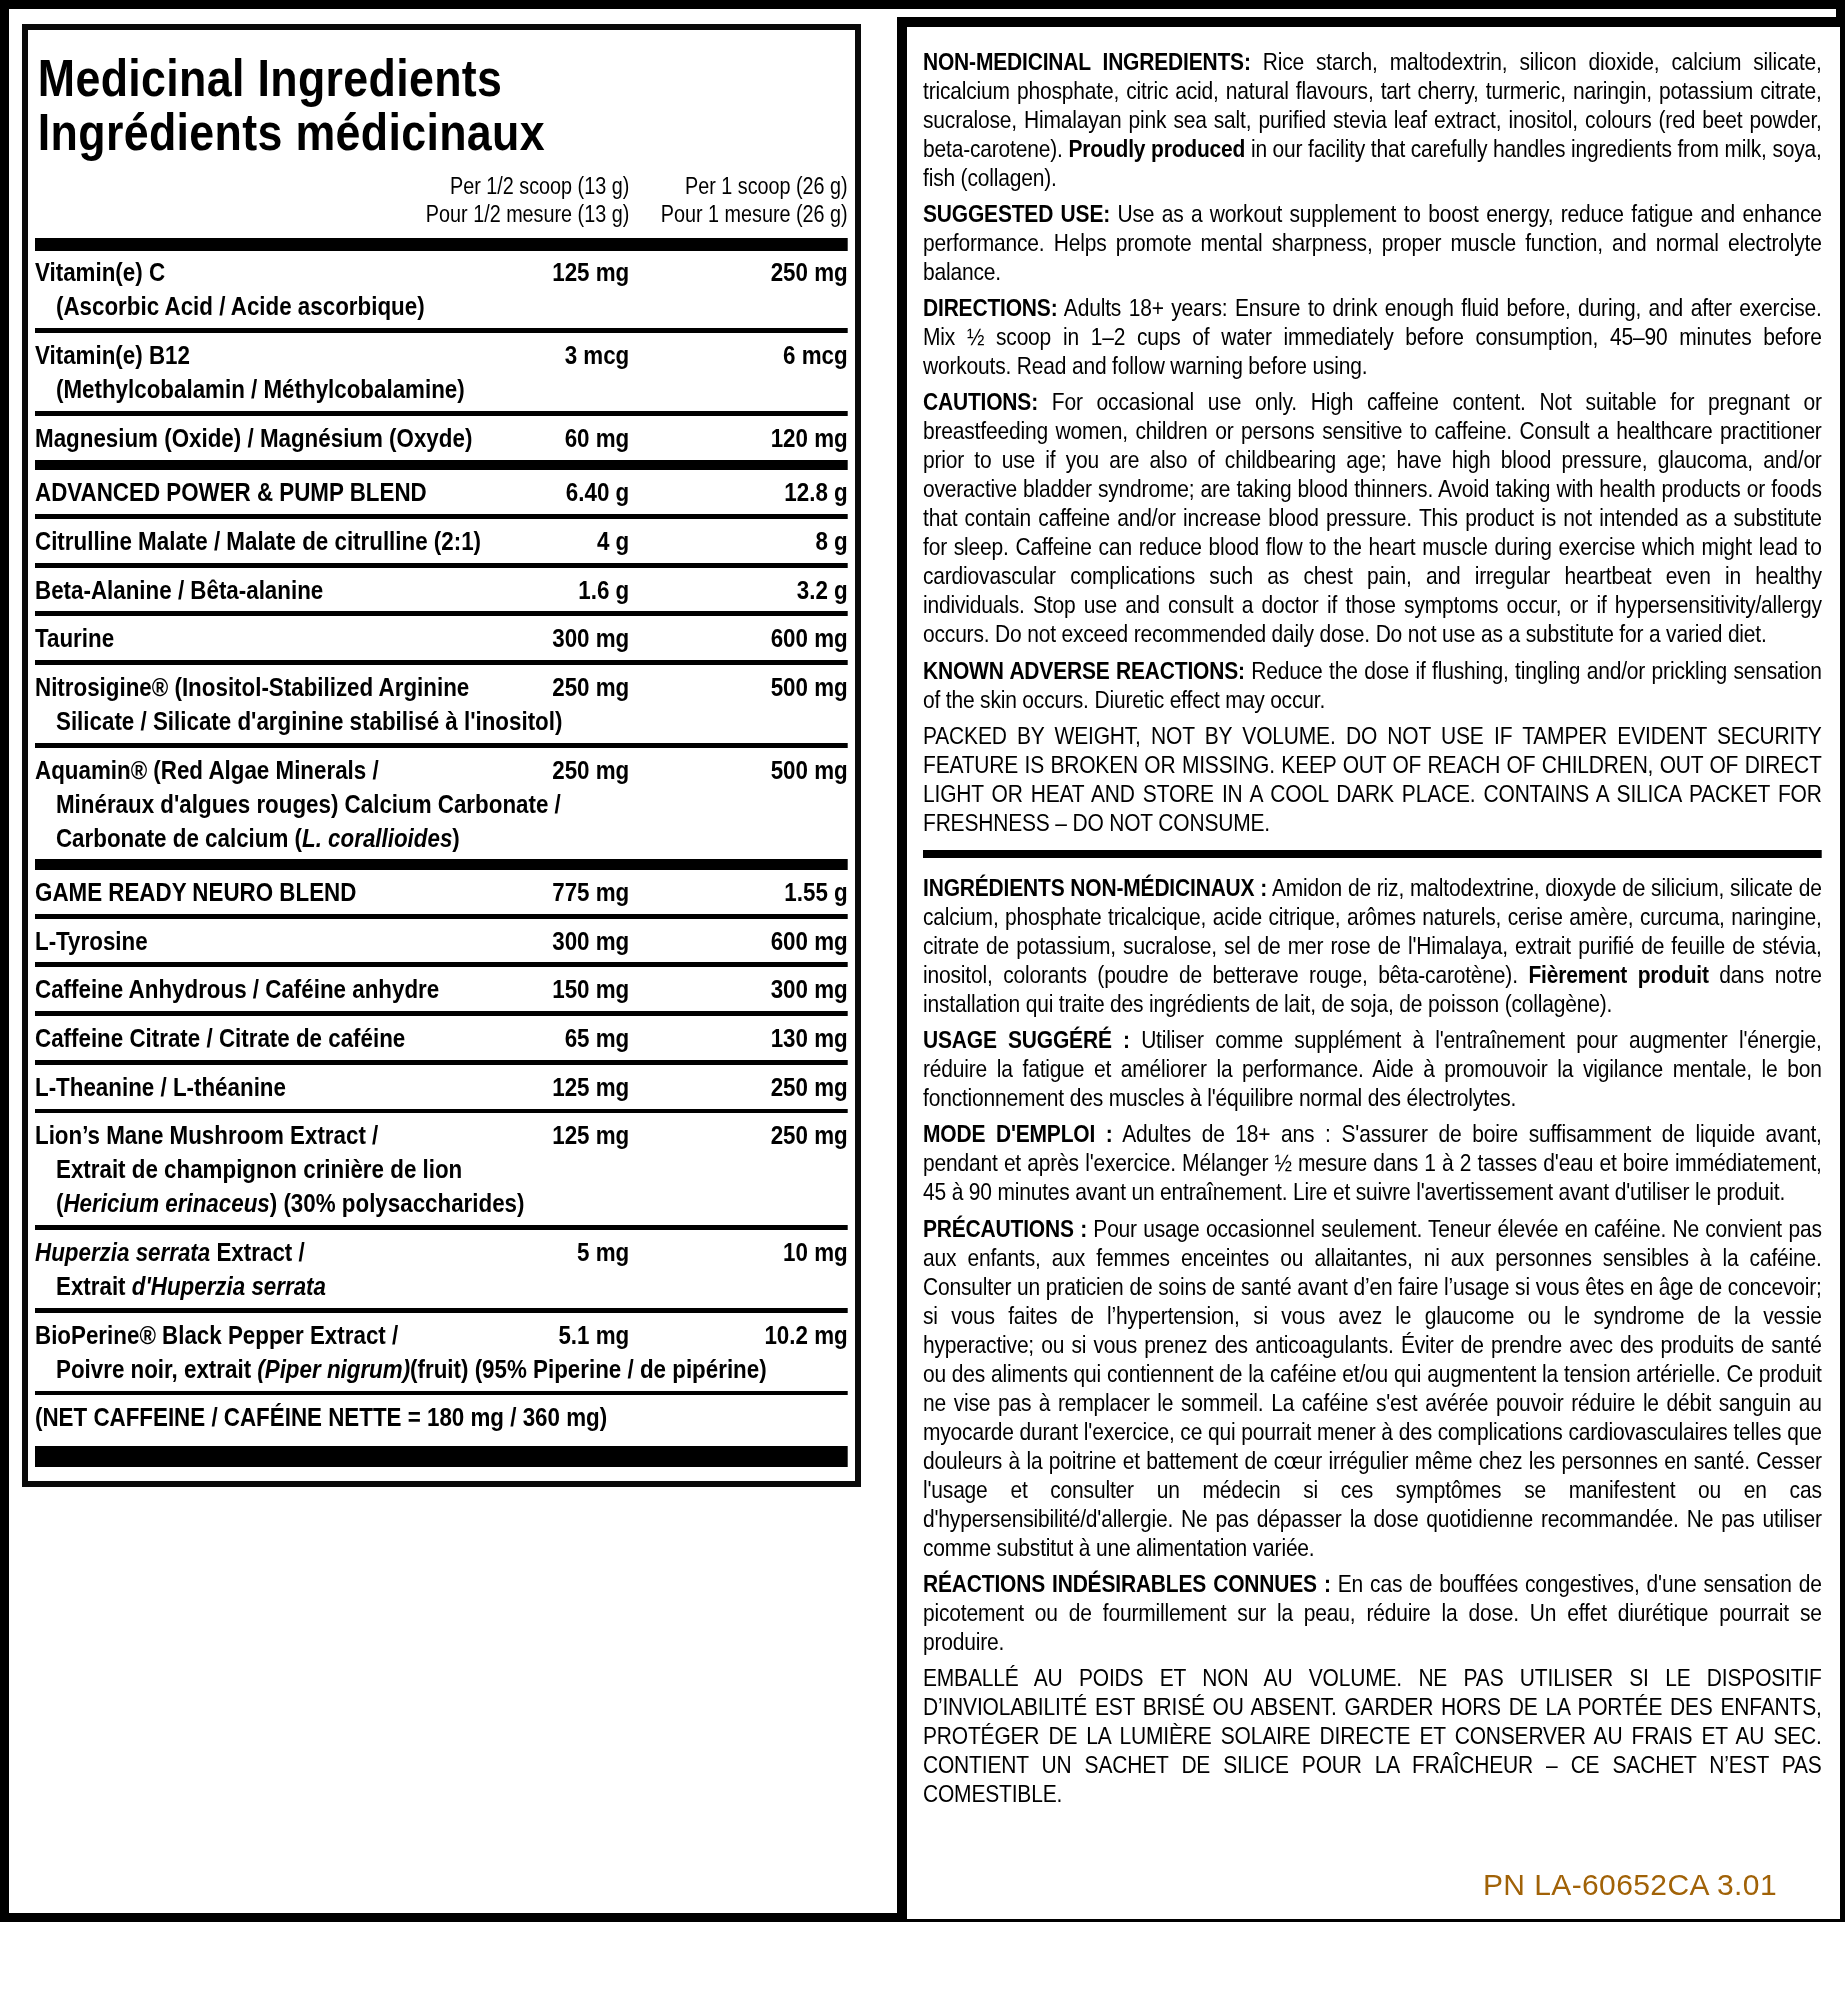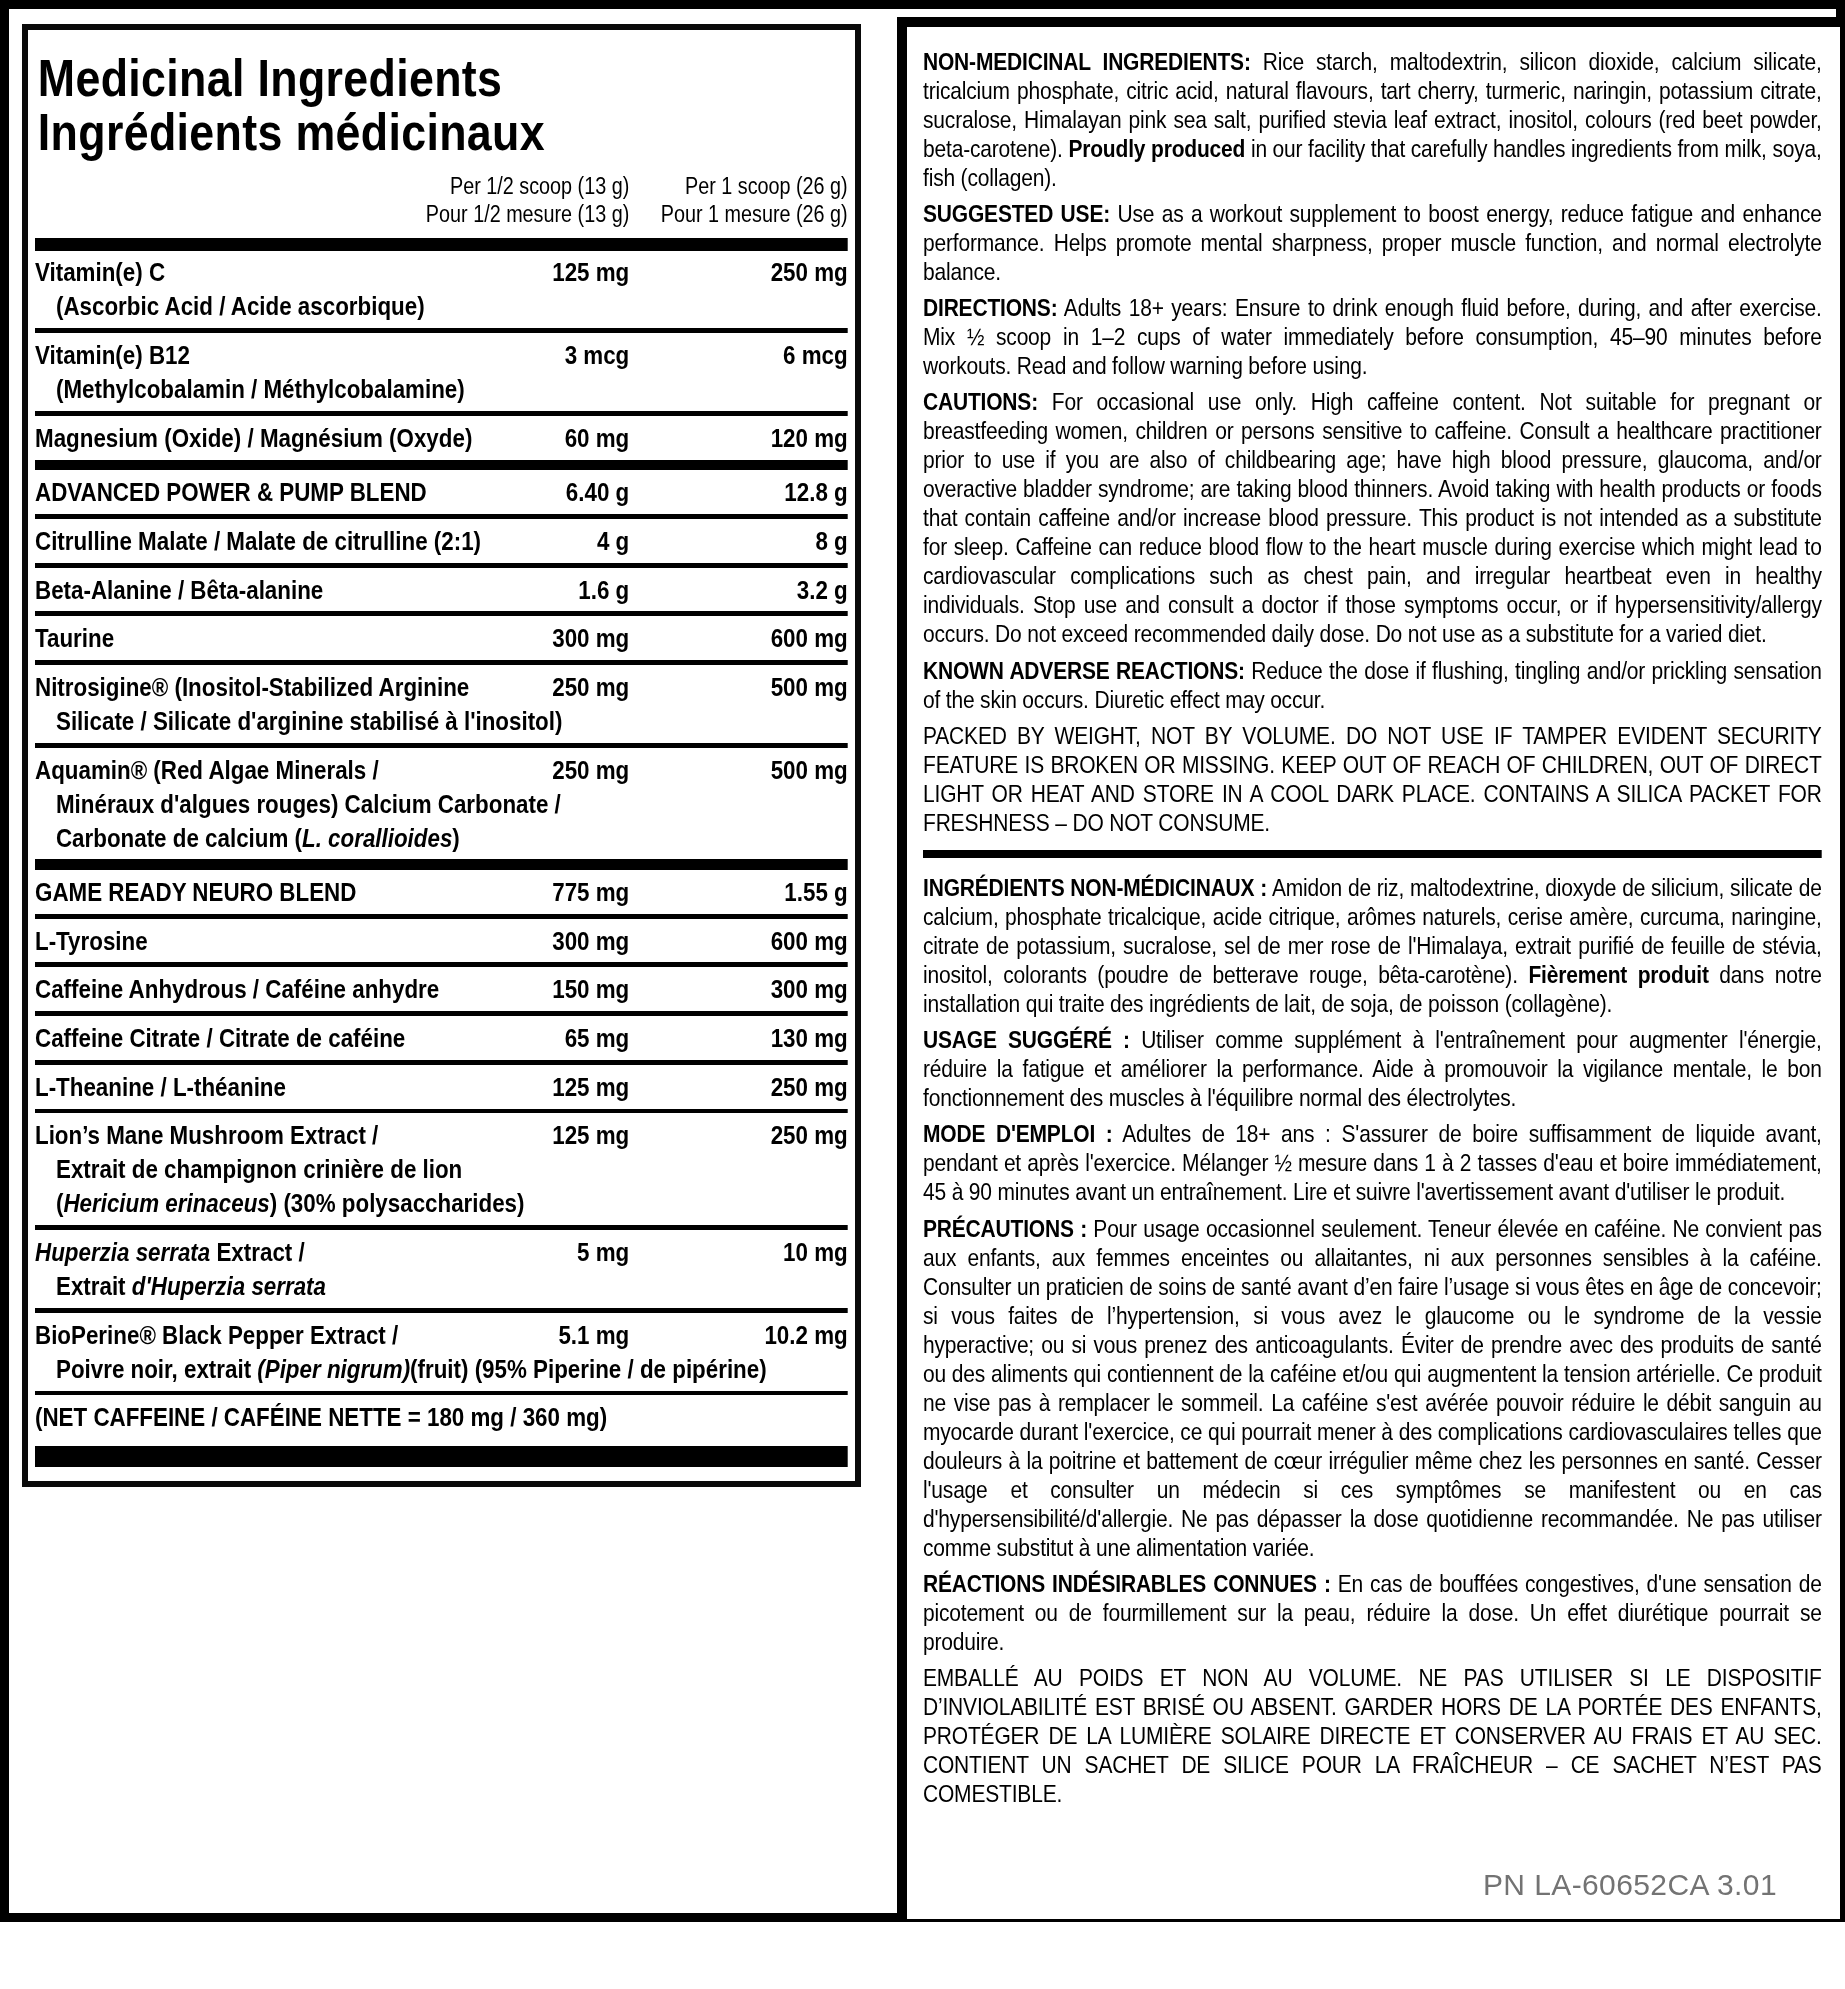--- a/index.html
+++ b/index.html
@@ -29,21 +29,21 @@
 
   
   .right-panel{position:absolute;left:888px;top:8.1px;width:953px;height:1912px;border:10.6px solid #000;
                box-sizing:border-box;padding:19.5px 16.3px;overflow:hidden;background:#fff;}
   .condense2{transform:scaleX(0.86);transform-origin:0 0;width:1045px;}
   .para{font-size:24.4px;line-height:29px;text-align:justify;margin:0 0 7.3px 0;letter-spacing:-0.2px;}
   .para .b{font-weight:bold;}
   .section-divider{height:8.1px;background:#000;margin:13px 0 14.7px 0;}
 
   
-  .pn{position:absolute;right:59px;bottom:11.4px;font-size:30px;letter-spacing:0.4px;color:#737373;}
+  .pn{position:absolute;right:59px;bottom:11.4px;font-size:30px;letter-spacing:0.4px;color:#a16207;}
 </style>
 </head>
 <body>
 
 <div class="canvas">
 
   <div class="left-panel">
     <div class="condense">
       <div class="lp-title">
         <div>Medicinal Ingredients</div>

